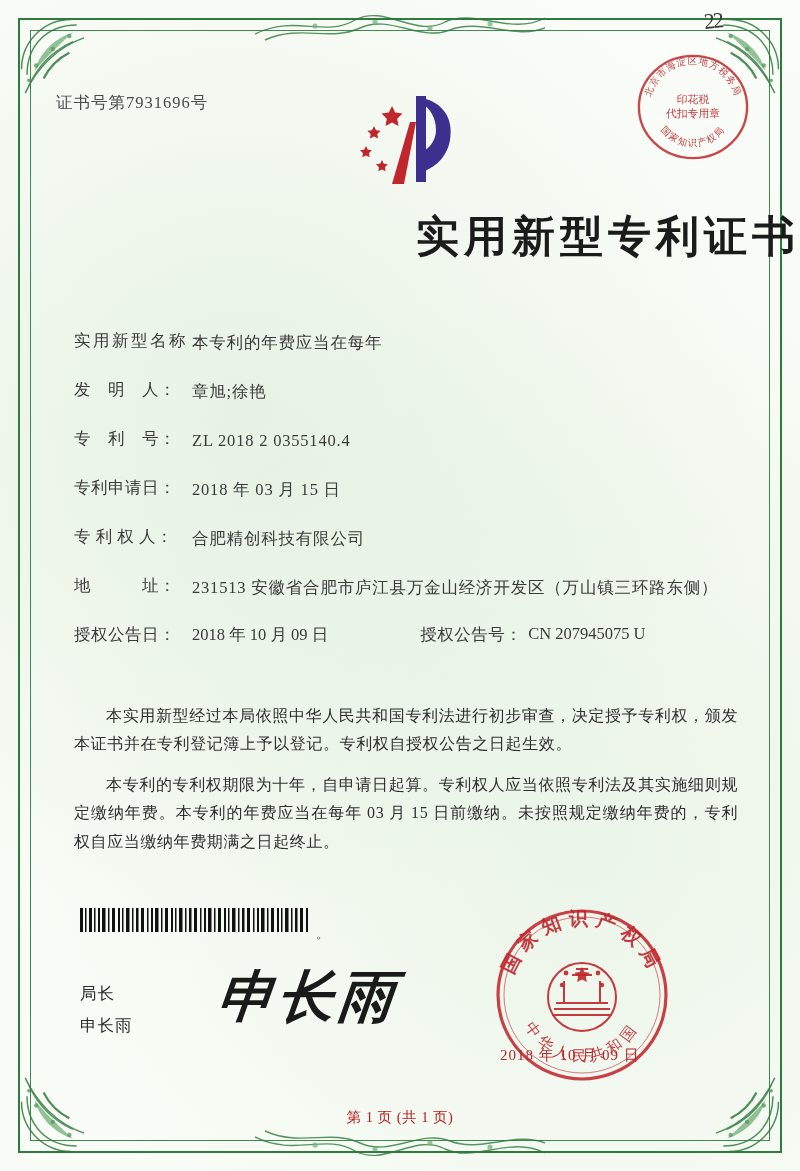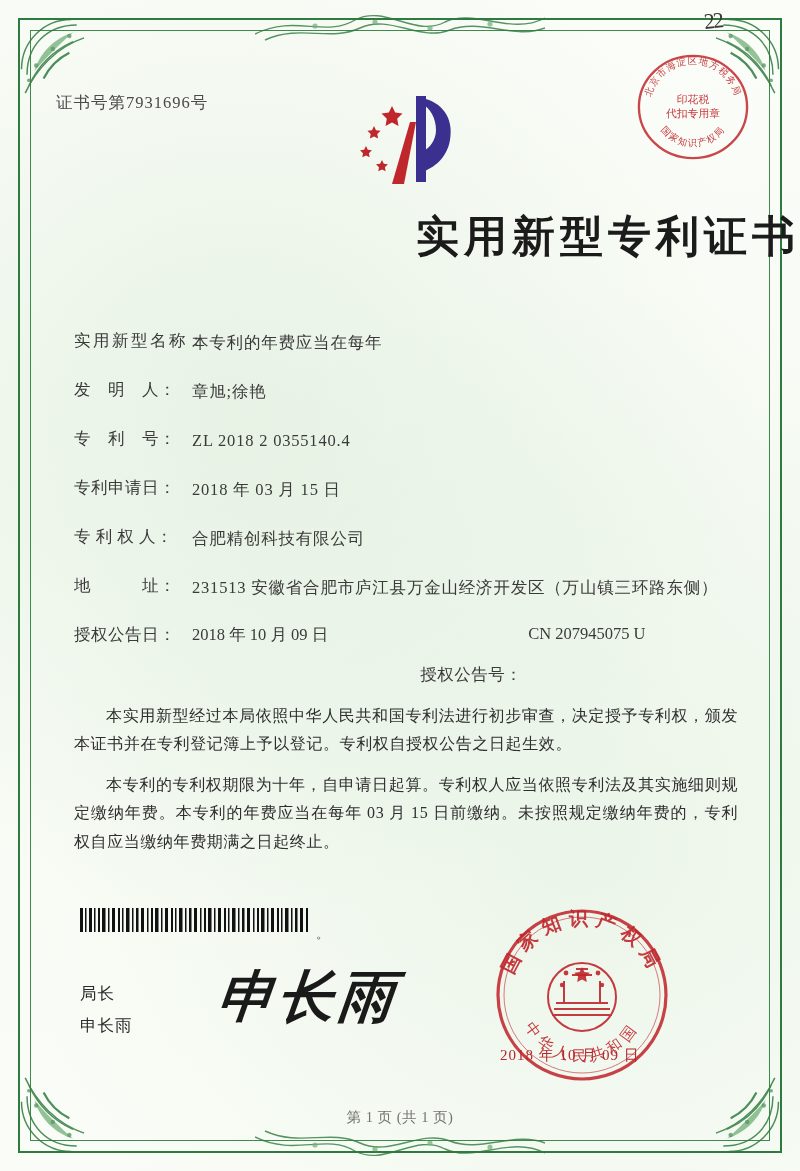--- a/index.html
+++ b/index.html
@@ -149,21 +149,20 @@
     justify-content: flex-start;
   }
   .pub-right {
     margin-left: 92px;
     display: flex;
   }
   .pub-right .field-label {
     width: auto;
     flex: 0 0 auto;
     margin-right: 6px;
-    margin-top: 40px;
   }
 
   .paragraphs {
     position: absolute;
     left: 74px;
     right: 62px;
     top: 690px;
     font-size: 16px;
     color: #2f2f2f;
     line-height: 1.78;
@@ -230,21 +229,21 @@
     white-space: nowrap;
   }
 
   .page-footer {
     position: absolute;
     left: 0;
     right: 0;
     bottom: 44px;
     text-align: center;
     font-size: 14.5px;
-    color: #737373;
+    color: #b91c1c;
     letter-spacing: 0.5px;
   }
 </style>
 </head>
 <body>
 
 <div class="page">
 
   <div class="border-outer"></div>
   <div class="border-inner"></div>

